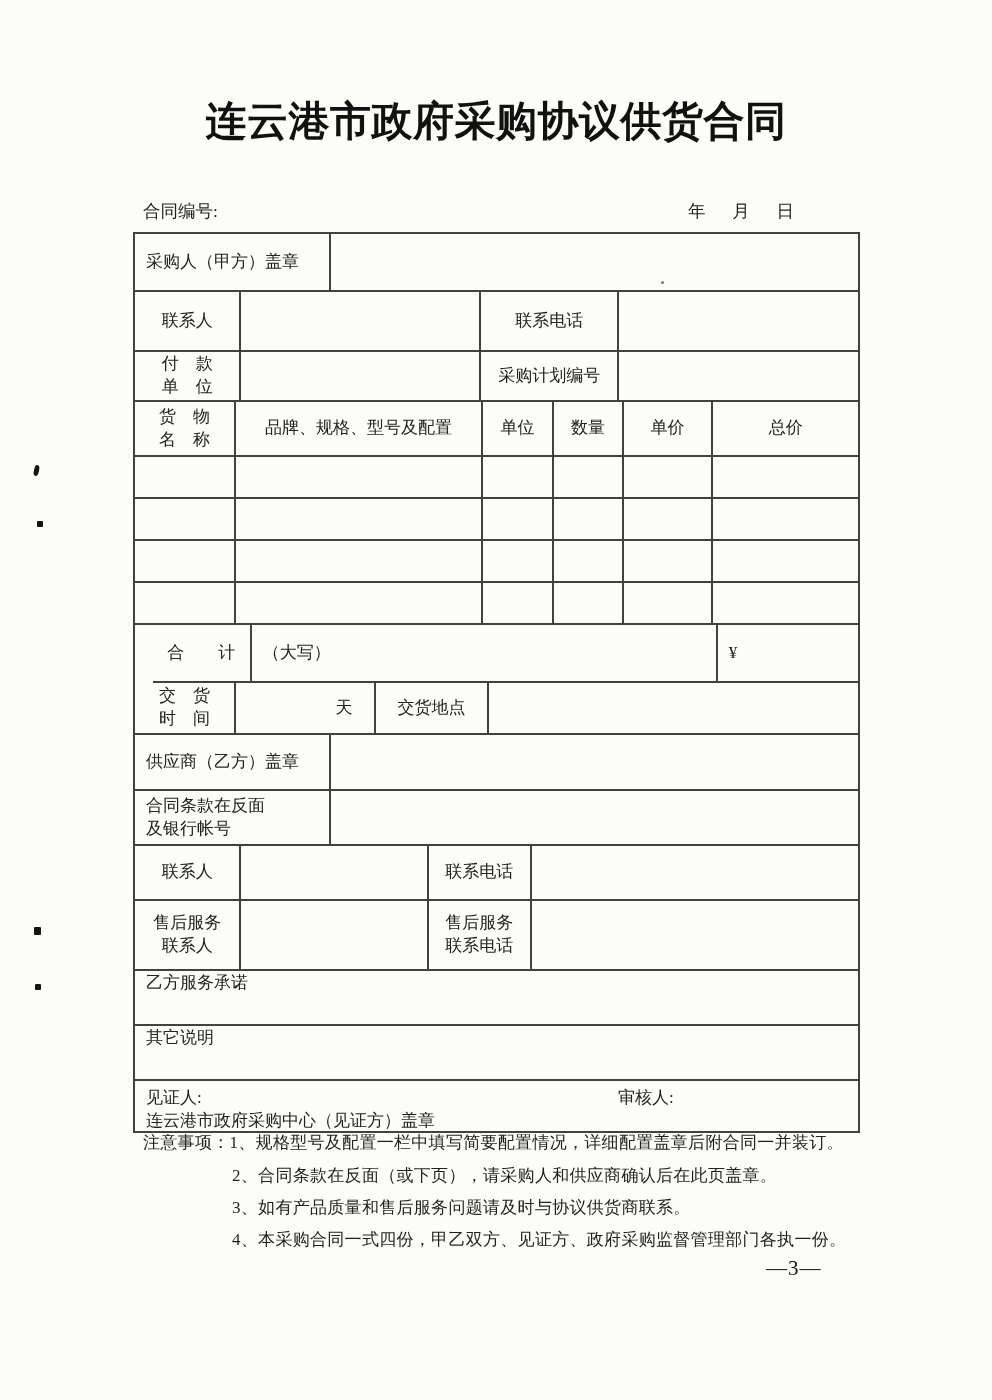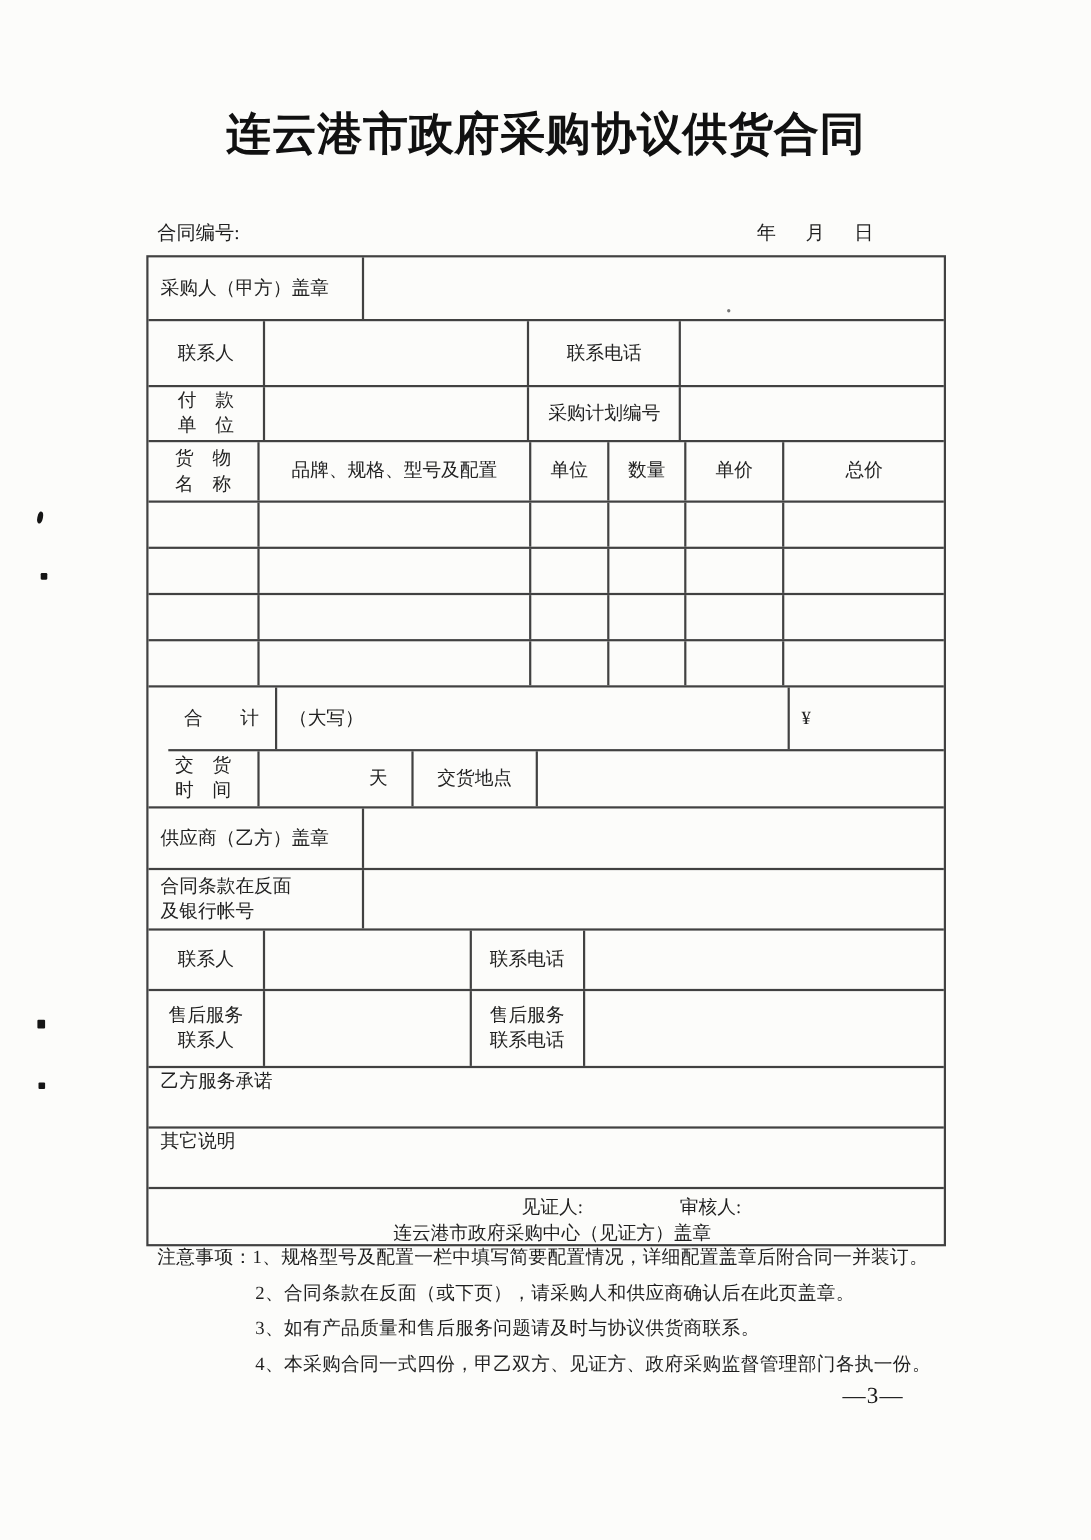--- a/index.html
+++ b/index.html
@@ -23,21 +23,21 @@
   }
   .meta-date{
     position:absolute;left:688px;top:199px;width:106px;
     display:flex;justify-content:space-between;font-size:17.5px;
   }
   .form-table{
     position:absolute;left:133px;top:232px;width:727px;
     border:2px solid #414141;box-sizing:border-box;background:transparent;
   }
   .row{display:flex;border-bottom:2px solid #414141;box-sizing:border-box;}
-  .row:last-child{border-bottom:none;text-align:center;}
+  .row:last-child{border-bottom:none;}
   .cell{
     border-right:2px solid #414141;box-sizing:border-box;
     display:flex;flex-direction:column;align-items:center;justify-content:center;
     font-size:17px;line-height:1.35;color:#222;overflow:hidden;
   }
   .cell:last-child{border-right:none;}
   .cell .ln{display:block;white-space:nowrap;}
   .left{align-items:flex-start;padding-left:11px;}
   .top{justify-content:flex-start;padding-top:1px;}
   .right{align-items:flex-end;padding-right:22px;}

